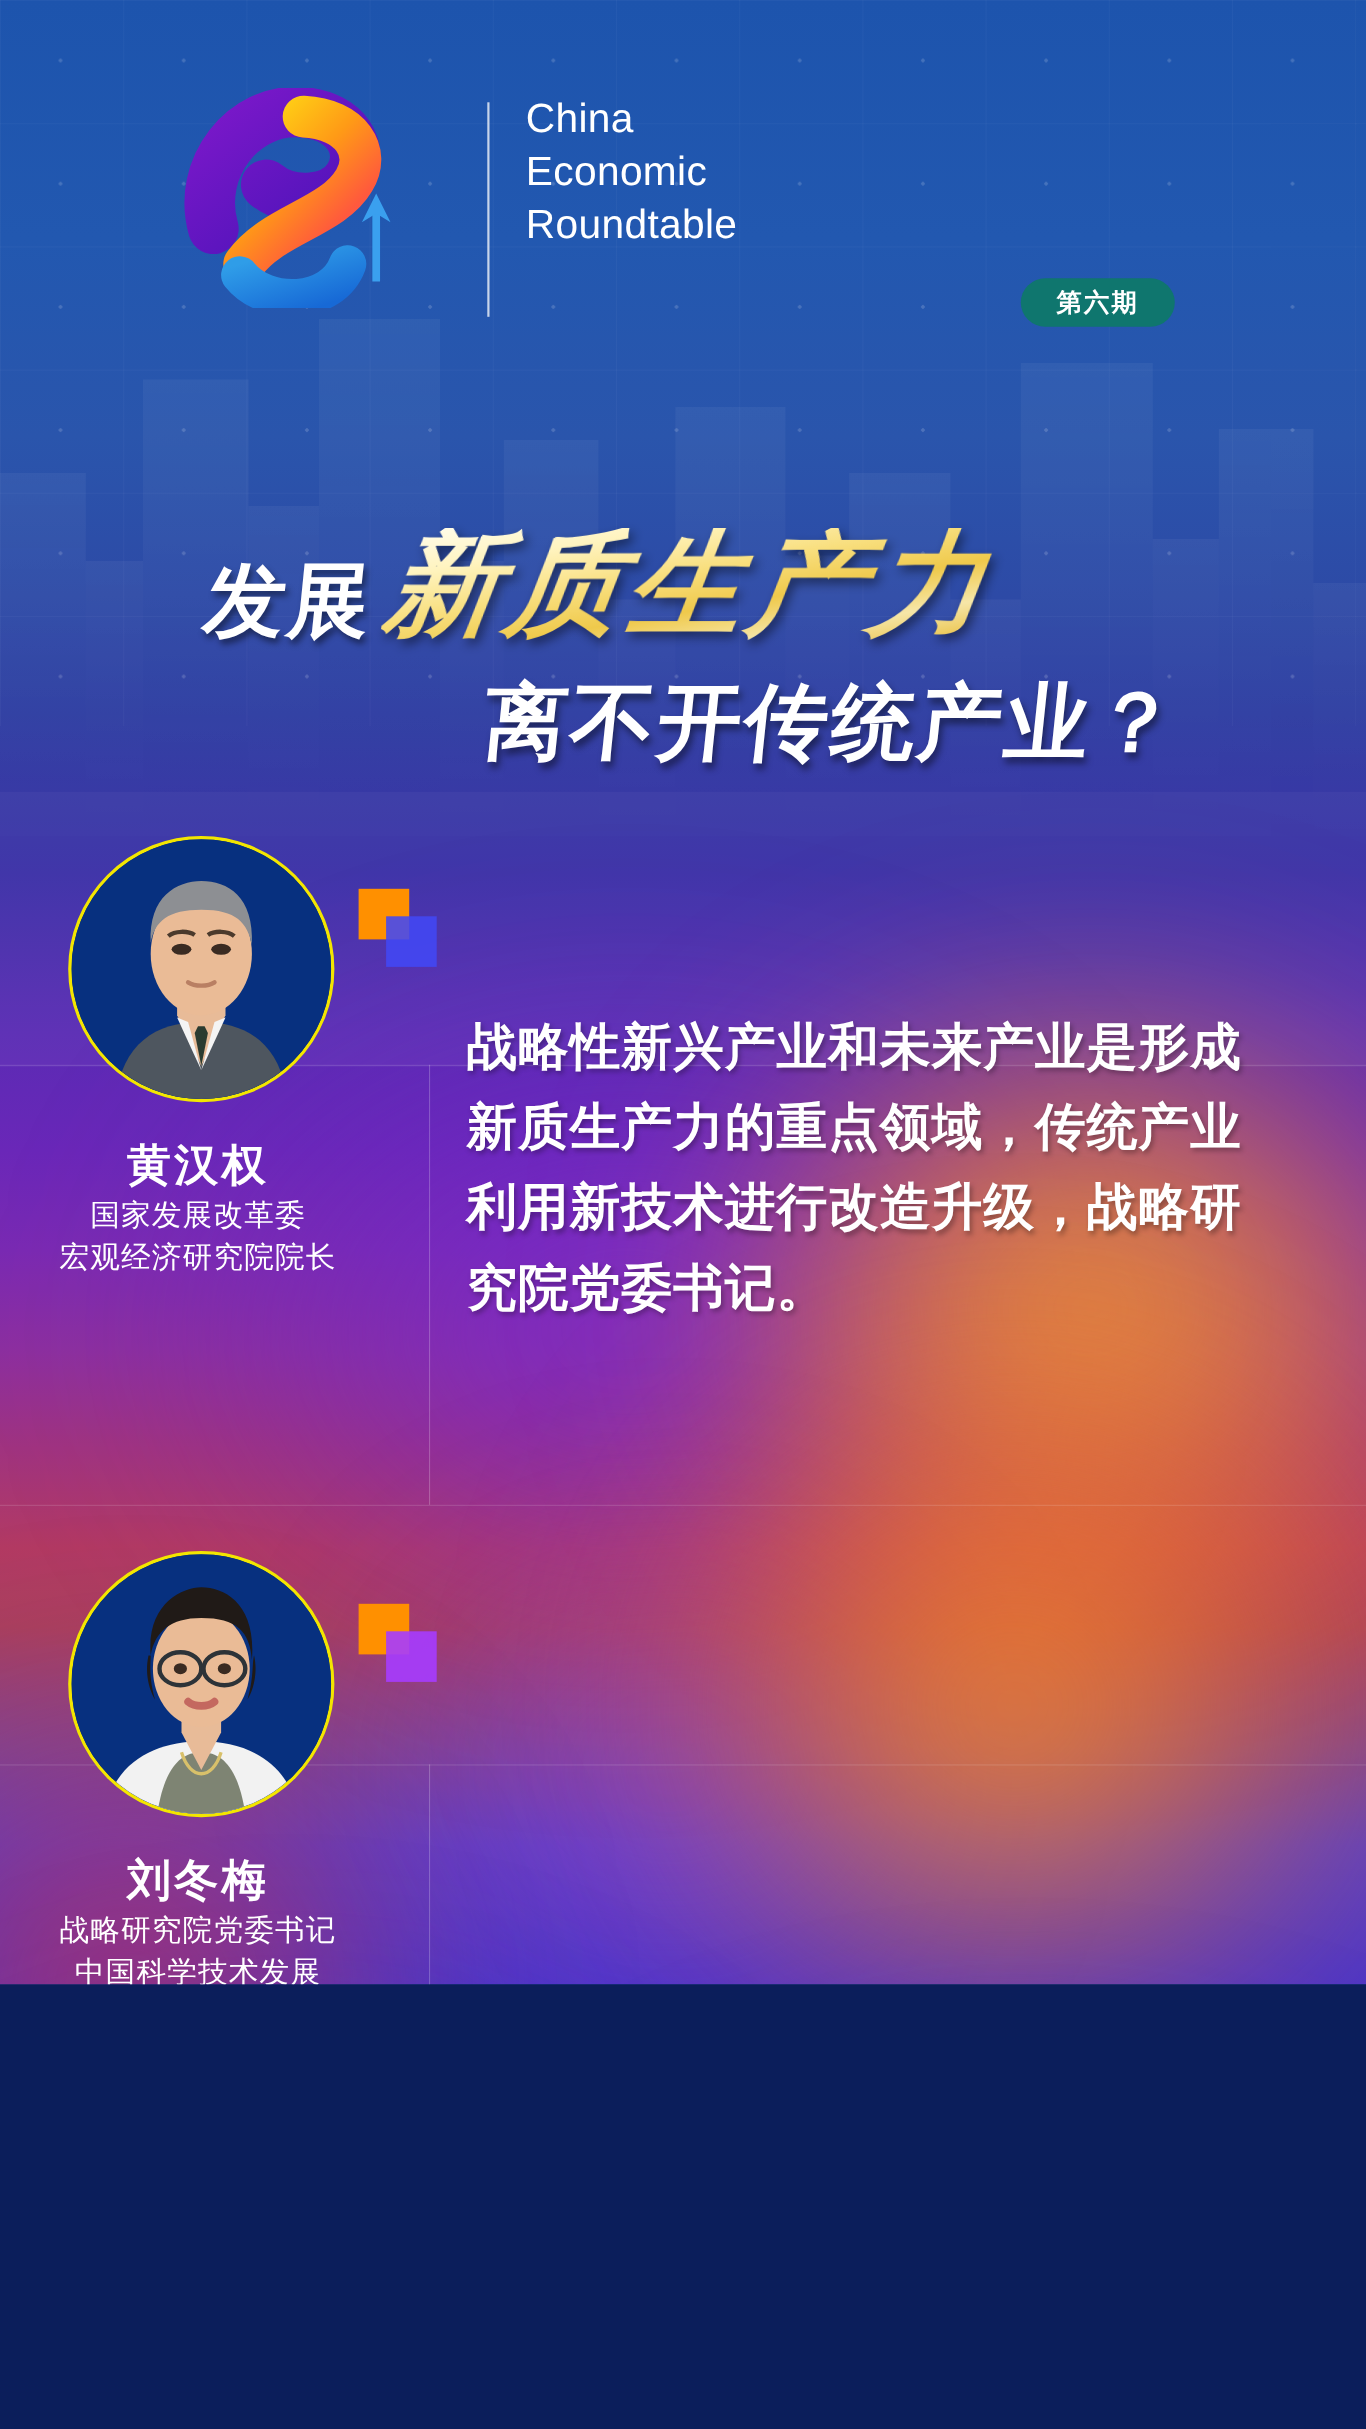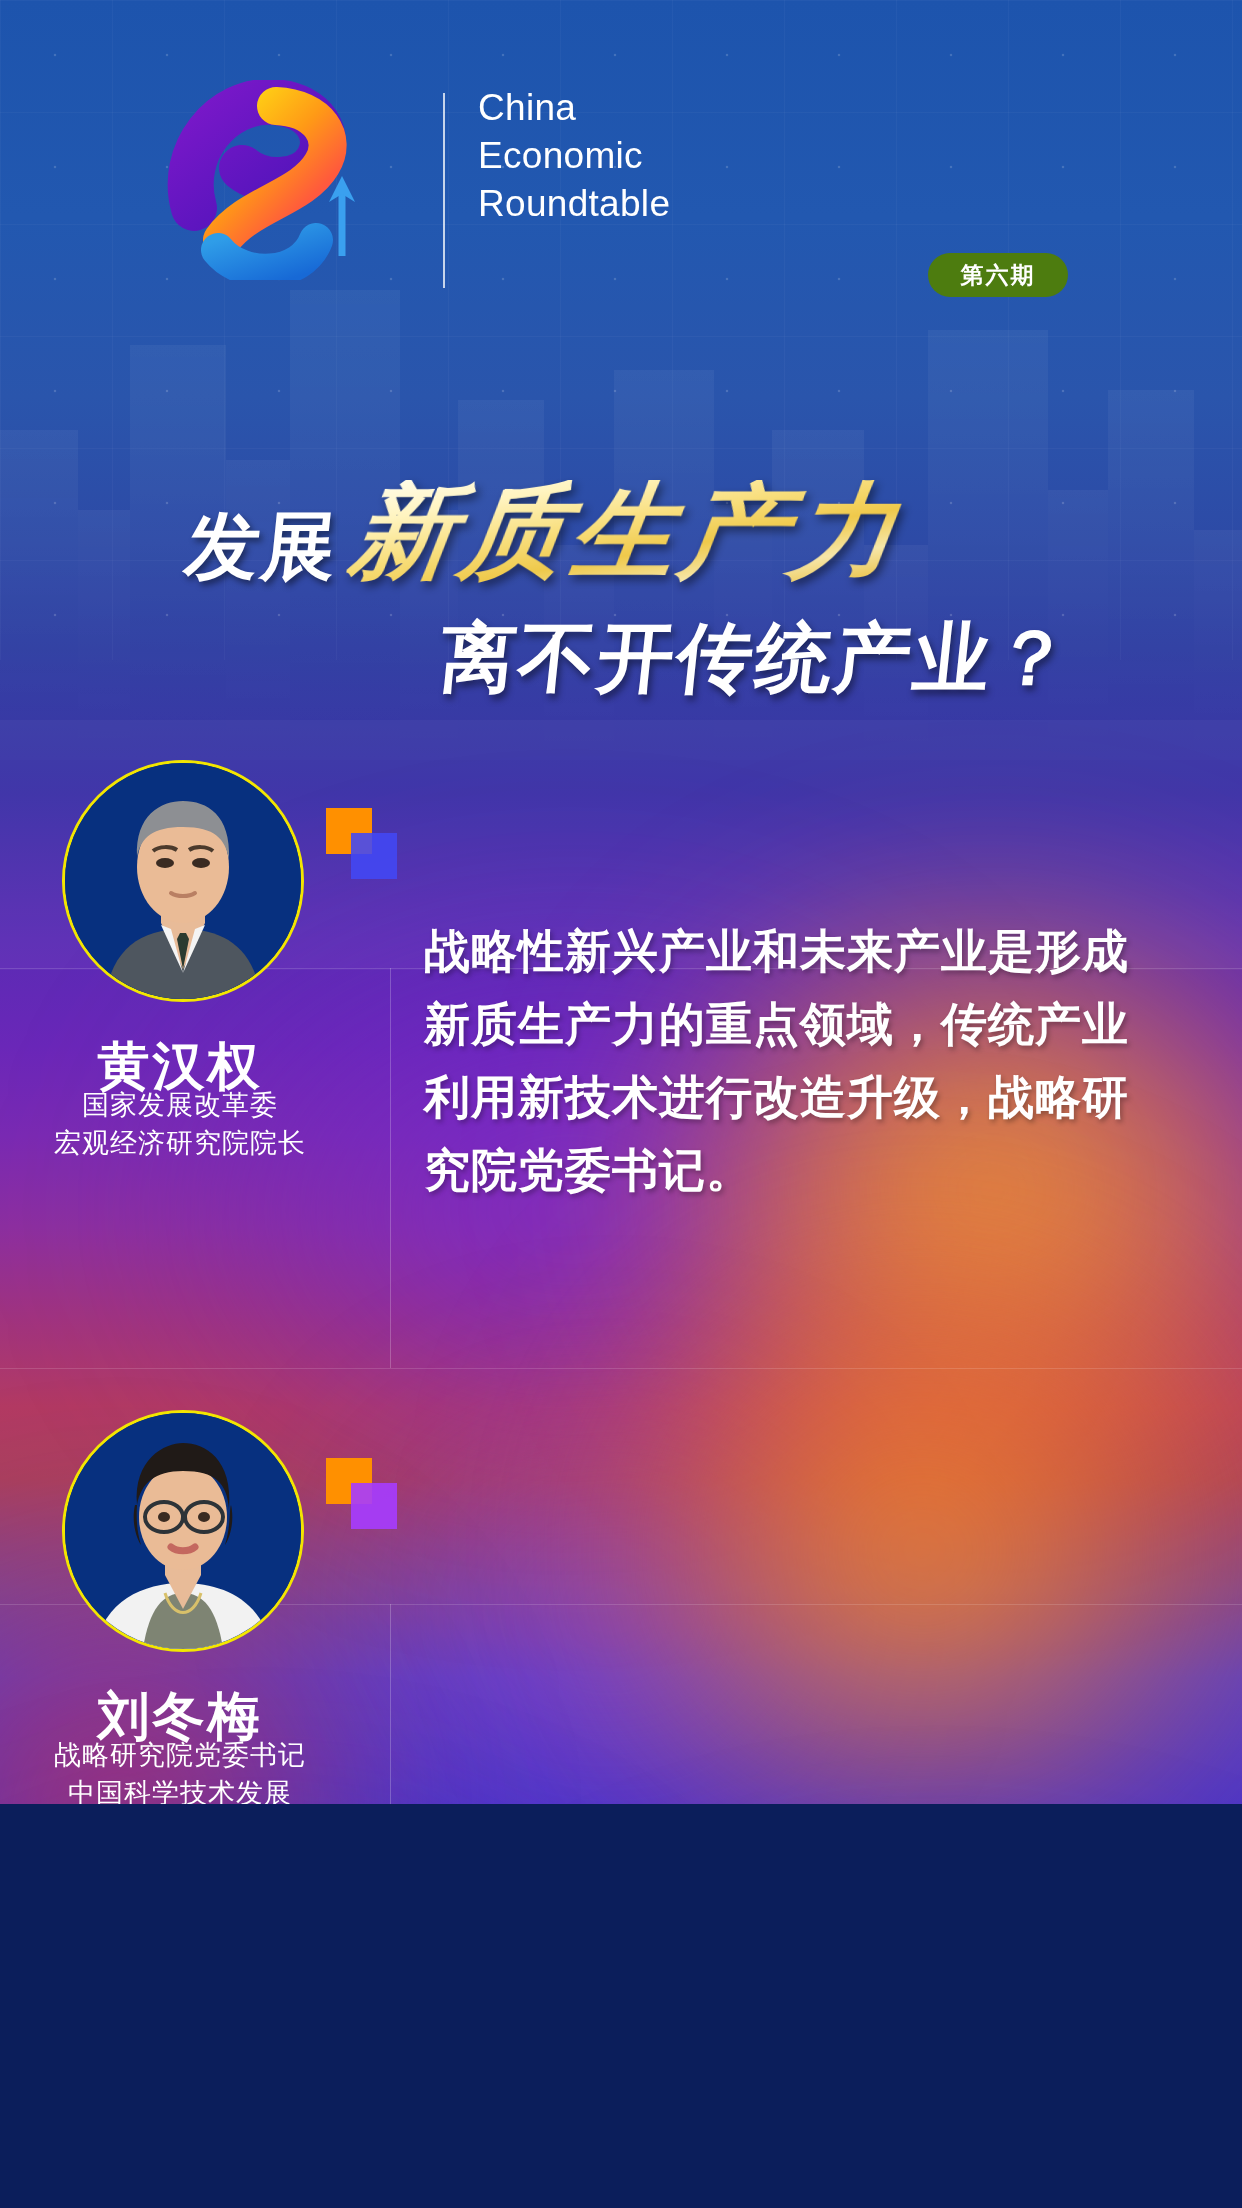--- a/index.html
+++ b/index.html
@@ -121,21 +121,21 @@
   .brand-en div{white-space:nowrap;}
   .brand-cn{
     position:absolute;left:472px;top:232px;
     color:#ffffff;font-size:56px;line-height:60px;font-weight:700;
     letter-spacing:5px;white-space:nowrap;
     text-shadow:0 2px 6px rgba(0,0,0,.28);
   }
   .issue-badge{
     position:absolute;left:928px;top:253px;
     min-width:100px;height:44px;padding:0 20px;
-    border-radius:22px;background:#4d7c0f;
+    border-radius:22px;background:#0f766e;
     color:#ffffff;font-size:23px;font-weight:700;letter-spacing:2px;
     display:flex;align-items:center;justify-content:center;white-space:nowrap;
   }
 
   
   .headline{position:absolute;left:0;top:470px;width:1242px;height:300px;}
   .hl-row1{
     position:absolute;left:186px;top:10px;
     display:flex;align-items:flex-end;white-space:nowrap;
   }
@@ -173,21 +173,21 @@
     position:absolute;left:62px;top:0;
     width:236px;height:236px;border-radius:50%;
     border:3px solid #f3e600;
     background:#07307f;
     overflow:hidden;
   }
   .avatar svg{display:block;width:100%;height:100%;}
 
   .name{
     position:absolute;left:0;width:360px;text-align:center;
-    color:#ffffff;font-size:52px;font-weight:700;letter-spacing:3px;
+    color:#ffffff;font-size:40px;font-weight:700;letter-spacing:3px;
   }
   .role{
     position:absolute;left:0;width:360px;text-align:center;
     color:#ffffff;font-size:27px;font-weight:400;line-height:38px;letter-spacing:1px;
   }
   .role div{white-space:nowrap;}
 
   .sq-orange{
     position:absolute;width:46px;height:46px;background:#ff9000;
   }

